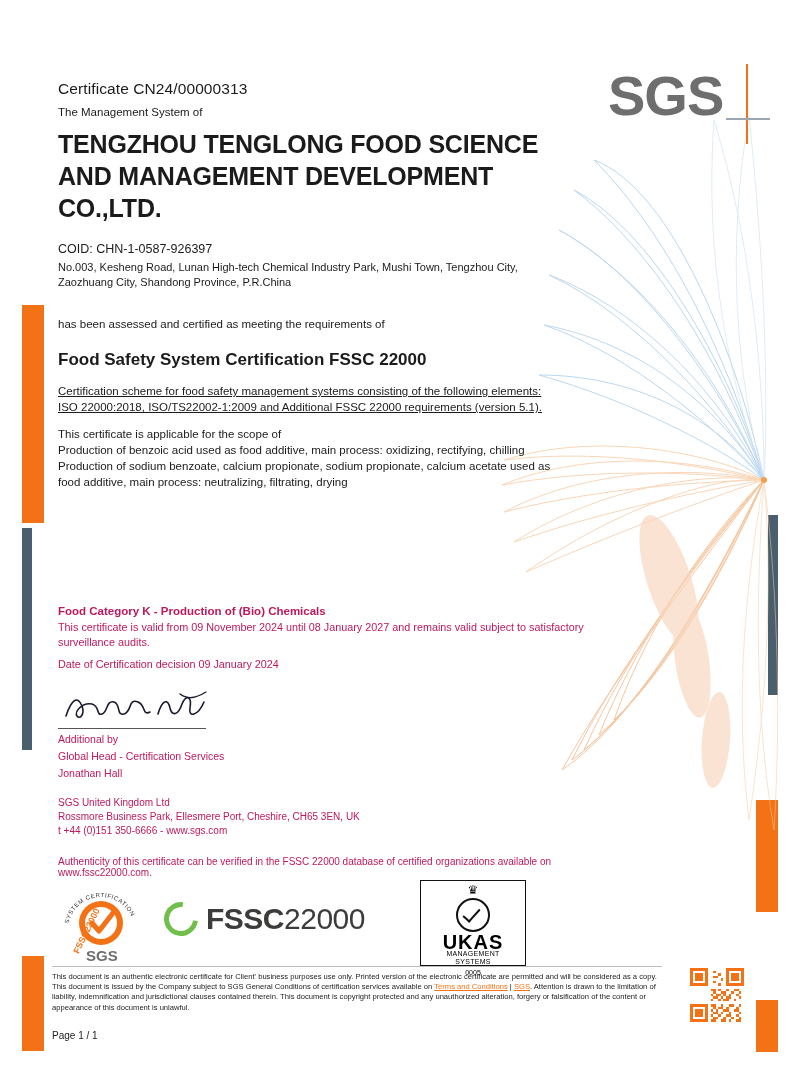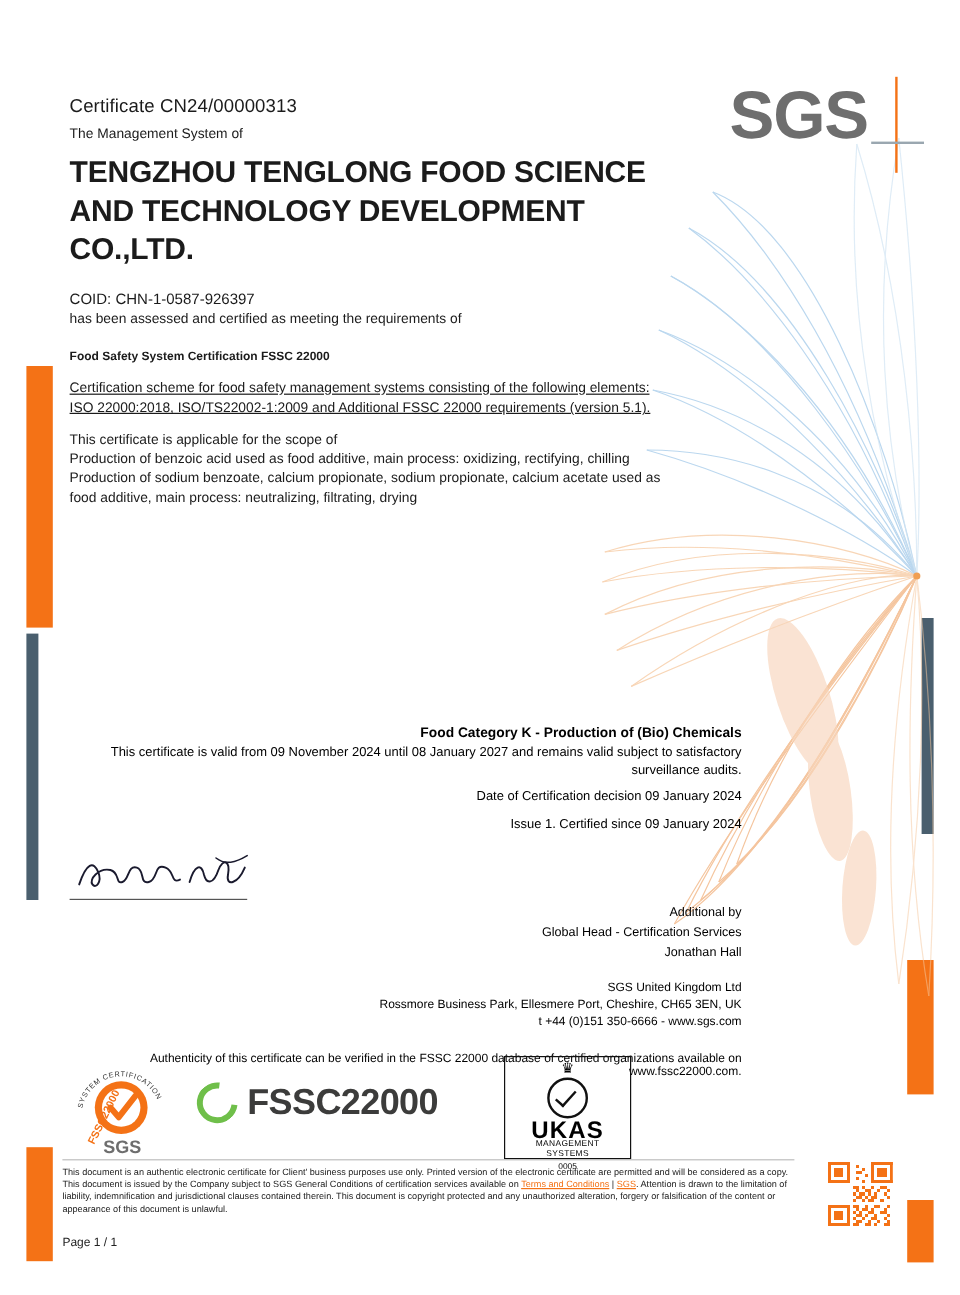--- a/index.html
+++ b/index.html
@@ -98,21 +98,21 @@
   .addr {
     font-size: 11px;
     line-height: 15px;
     margin-bottom: 28px;
   }
   .assessed {
     font-size: 11.5px;
     margin-bottom: 20px;
   }
   .standard {
-    font-size: 10px;
+    font-size: 17px;
     font-weight: bold;
     margin-bottom: 13px;
   }
   .scheme {
     font-size: 11.5px;
     line-height: 16px;
     margin-bottom: 13px;
     text-decoration: underline;
   }
   .scope-head {
@@ -123,22 +123,21 @@
     font-size: 11.5px;
     line-height: 16px;
   }
 
   
   .lower {
     position: absolute;
     left: 58px;
     top: 605px;
     width: 560px;
-    color: #000000;
-    text-align: right;
+    color: #be185d;
   }
   .cat {
     font-size: 11.5px;
     font-weight: bold;
     margin-bottom: 3px;
   }
   .valid {
     font-size: 10.8px;
     line-height: 15px;
   }
@@ -202,21 +201,21 @@
     border-right-color: transparent;
     transform: rotate(-38deg);
     margin-right: 8px;
   }
   .fssc-text {
     font-size: 30px;
     font-weight: bold;
     color: #3C3C3B;
     letter-spacing: -0.5px;
   }
-  .fssc-text .num { font-weight: bold; }
+  .fssc-text .num { font-weight: normal; }
   .ukas {
     position: absolute; left: 368px; top: 0px;
     width: 106px; height: 86px;
     border: 1.5px solid #111;
     text-align: center;
   }
   .ukas-crown { font-size: 12px; line-height: 13px; margin-top: 3px; }
   .ukas-circle {
     width: 34px; height: 34px;
     border: 2px solid #111;
@@ -342,35 +341,35 @@
 
   <div class="sgs-logo">
     <div class="sgs-text">SGS</div>
   </div>
   <div class="sgs-rule-v"></div>
   <div class="sgs-rule-h"></div>
 
   <div class="content">
     <div class="cert-no">Certificate CN24/00000313</div>
     <div class="mgmt-of">The Management System of</div>
-    <div class="company">TENGZHOU TENGLONG FOOD SCIENCE AND TECHNOLOGY DEVELOPMENT CO.,LTD.</div>
+    <div class="company">TENGZHOU TENGLONG FOOD SCIENCE AND MANAGEMENT DEVELOPMENT CO.,LTD.</div>
     <div class="coid">COID: CHN-1-0587-926397</div>
+    <div class="addr">No.003, Kesheng Road, Lunan High-tech Chemical Industry Park, Mushi Town, Tengzhou City, Zaozhuang City, Shandong Province, P.R.China</div>
     <div class="assessed">has been assessed and certified as meeting the requirements of</div>
     <div class="standard">Food Safety System Certification FSSC 22000</div>
     <div class="scheme">Certification scheme for food safety management systems consisting of the following elements: ISO 22000:2018, ISO/TS22002-1:2009 and Additional FSSC 22000 requirements (version 5.1).</div>
     <div class="scope-head">This certificate is applicable for the scope of</div>
     <div class="scope-body">Production of benzoic acid used as food additive, main process: oxidizing, rectifying, chilling</div>
     <div class="scope-body">Production of sodium benzoate, calcium propionate, sodium propionate, calcium acetate used as food additive, main process: neutralizing, filtrating, drying</div>
   </div>
 
   <div class="lower">
     <div class="cat">Food Category K - Production of (Bio) Chemicals</div>
     <div class="valid">This certificate is valid from 09 November 2024 until 08 January 2027 and remains valid subject to satisfactory surveillance audits.</div>
     <div class="dates">Date of Certification decision 09 January 2024</div>
-    <div class="issue-line">Issue 1. Certified since 09 January 2024</div>
 
     <div class="signature">
       <svg width="170" height="40" viewBox="0 0 170 40">
         <path d="M8 30 C14 12, 20 10, 24 20 C27 28, 22 34, 19 30 C16 26, 24 16, 34 18 C42 20, 38 30, 44 28 C50 26, 48 14, 56 16 C63 18, 58 30, 66 28 C74 26, 70 12, 80 16 C88 19, 84 30, 92 26" fill="none" stroke="#1a1a2e" stroke-width="1.6" stroke-linecap="round"></path>
         <path d="M100 28 C104 14, 110 12, 112 22 C114 30, 120 30, 124 18 C128 8, 134 10, 132 22 C130 32, 140 30, 146 16" fill="none" stroke="#1a1a2e" stroke-width="1.6" stroke-linecap="round"></path>
         <path d="M122 8 C130 14, 138 12, 148 6" fill="none" stroke="#1a1a2e" stroke-width="1.3" stroke-linecap="round"></path>
       </svg>
     </div>
     <div class="sig-line"></div>
     <div class="sig-meta">Additional by</div>

